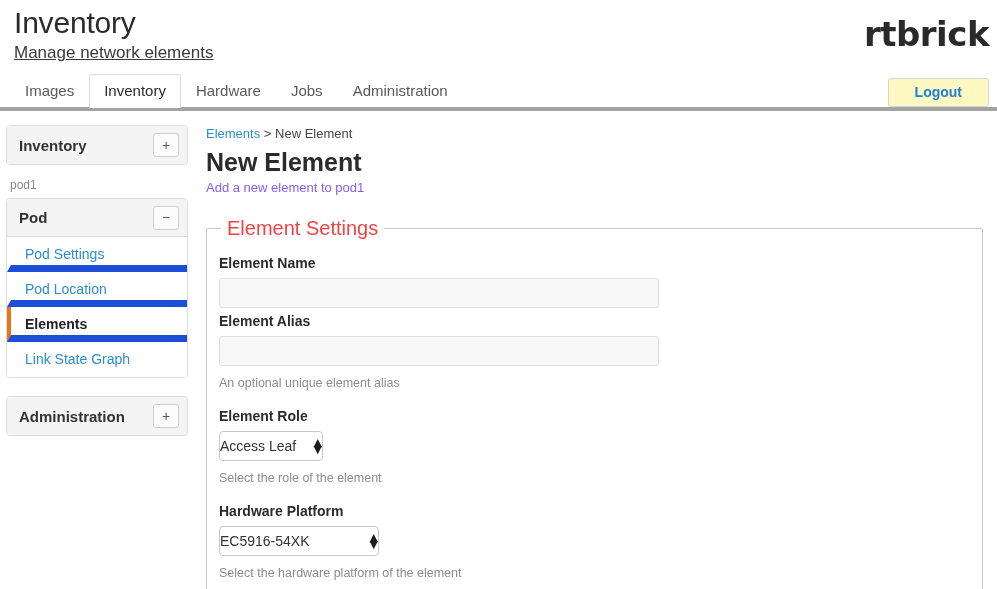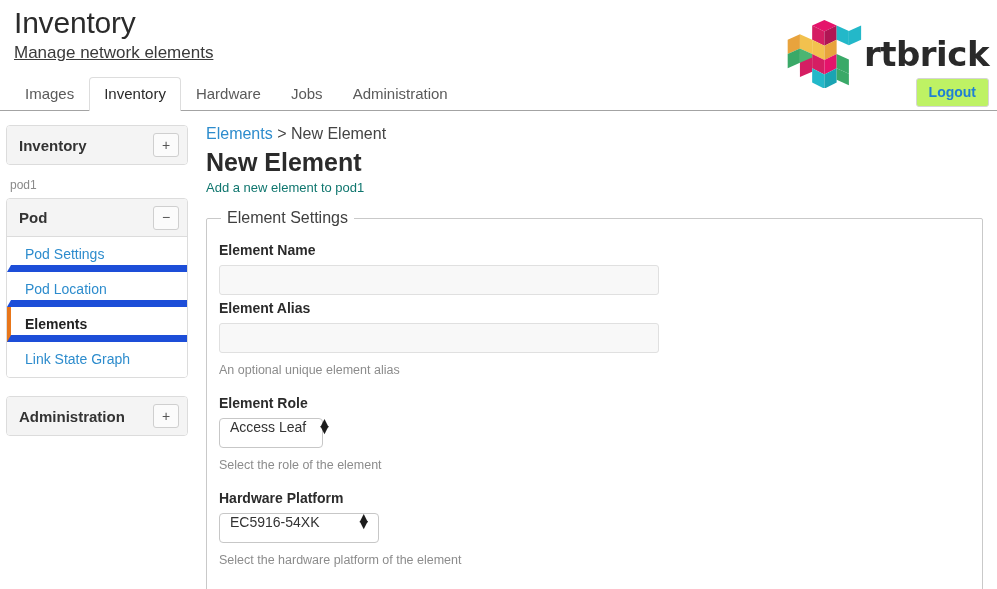--- a/index.html
+++ b/index.html
@@ -32,61 +32,62 @@
     font-size: 17px;
     color: #3a3a3a;
     padding: 0 0 0 2px;
     line-height: 22px;
     text-decoration: underline;
   }
 
   
   .brand {
     position: absolute;
-    top: 20px;
+    top: 0;
     right: 8px;
     display: flex;
     align-items: center;
     height: 68px;
+    flex-direction: column;
   }
   .brand-mark { width: 82px; height: 68px; display: block; }
   .brand-word {
     font-size: 34px;
     font-weight: bold;
     color: #2a2a2a;
     letter-spacing: -0.5px;
     margin-left: 2px;
     line-height: 68px;
     font-family: "DejaVu Sans", sans-serif;
   }
 
   
   .logout-btn {
     position: absolute;
     top: 78px;
     right: 8px;
-    background: #bef264;
+    background: #fef9c3;
     border: 1px solid #d5d5d5;
     border-radius: 3px;
     color: #1f7fd4;
     font-size: 14px;
     font-weight: bold;
-    padding: 5px 12px 6px;
+    padding: 5px 26px 6px;
     cursor: pointer;
     font-family: "Liberation Sans", sans-serif;
   }
 
   
   .tabs {
     position: relative;
     height: 36px;
     padding-left: 10px;
-    border-bottom: 1px solid #a3a3a3;
-    display: flex;
-    align-items: center;
+    border-bottom: 4px solid #a3a3a3;
+    display: flex;
+    align-items: flex-end;
   }
   .tab {
     font-size: 15px;
     color: #5a5a5a;
     padding: 7px 14px 8px;
     line-height: 18px;
     border: 1px solid transparent;
     border-bottom: none;
     border-radius: 4px 4px 0 0;
     cursor: pointer;
@@ -166,47 +167,47 @@
   .nav-item:last-child { border-bottom: none; }
   .nav-item.active {
     color: #222222;
     font-weight: bold;
     border-left-color: #e8761a;
   }
   .panel.spaced { margin-top: 18px; }
 
   
   .main { flex: 1; padding-left: 18px; padding-right: 14px; min-width: 0; }
-  .breadcrumb { font-size: 16px; line-height: 17px; color: #444444; }
+  .breadcrumb { font-size: 13px; line-height: 17px; color: #444444; }
   .breadcrumb a { color: #2d8ccd; text-decoration: none; cursor: pointer; }
   .breadcrumb .sep { color: #444444; }
   .page-title {
     font-size: 25px;
     font-weight: bold;
     color: #2b2b2b;
     margin: 5px 0 2px;
     line-height: 30px;
   }
   .page-desc {
     font-size: 13px;
-    color: #0f766e;
+    color: #8b5cf6;
     line-height: 18px;
-    margin-bottom: 12px;
+    margin-bottom: 20px;
   }
 
   fieldset.settings {
     border: 1px solid #c9c9c9;
     border-radius: 2px;
     margin: 0;
     padding: 14px 12px 10px;
     min-width: 0;
   }
   fieldset.settings > legend {
-    font-size: 16px;
-    color: #404040;
+    font-size: 20px;
+    color: #ef4444;
     padding: 0 6px;
     margin-left: 2px;
   }
 
   .field { margin-bottom: 4px; }
   .field-label {
     font-size: 14px;
     font-weight: bold;
     color: #2b2b2b;
     display: block;
@@ -236,21 +237,22 @@
   .select-wrap {
     display: inline-block;
     position: relative;
   }
   .select-box {
     background: #ffffff;
     border: 1px solid #c7c7c7;
     border-radius: 4px;
     height: 30px;
     display: flex;
-    padding: 0 10px;
+    align-items: center;
+    padding: 0 0;
     font-size: 14px;
     color: #333333;
     cursor: pointer;
     min-width: 90px;
   }
   .select-value { white-space: nowrap; }
   .select-arrows {
     margin-left: auto;
     padding-left: 14px;
     font-size: 11px;

